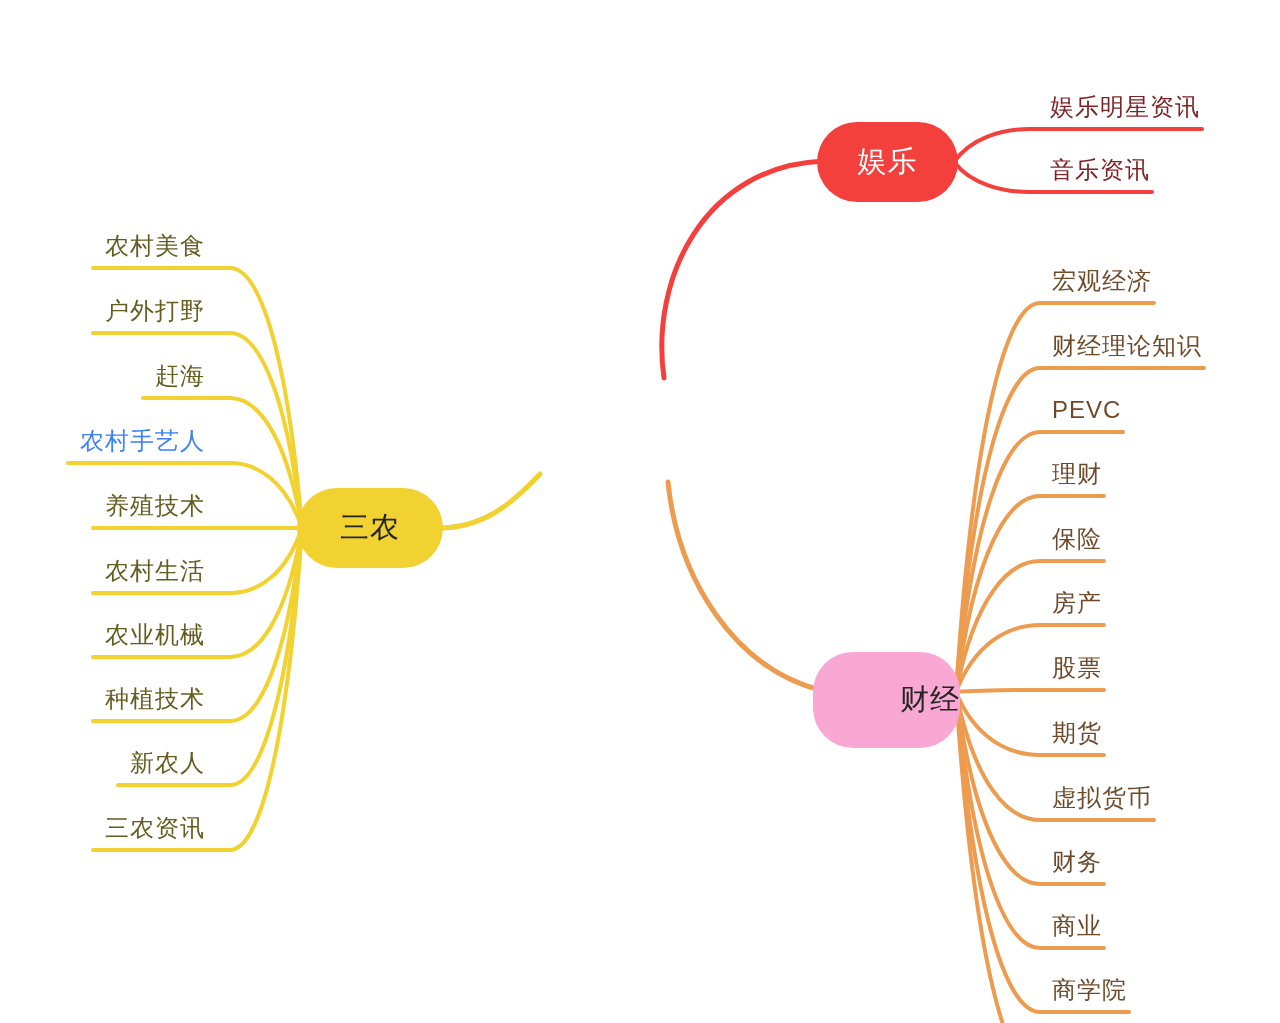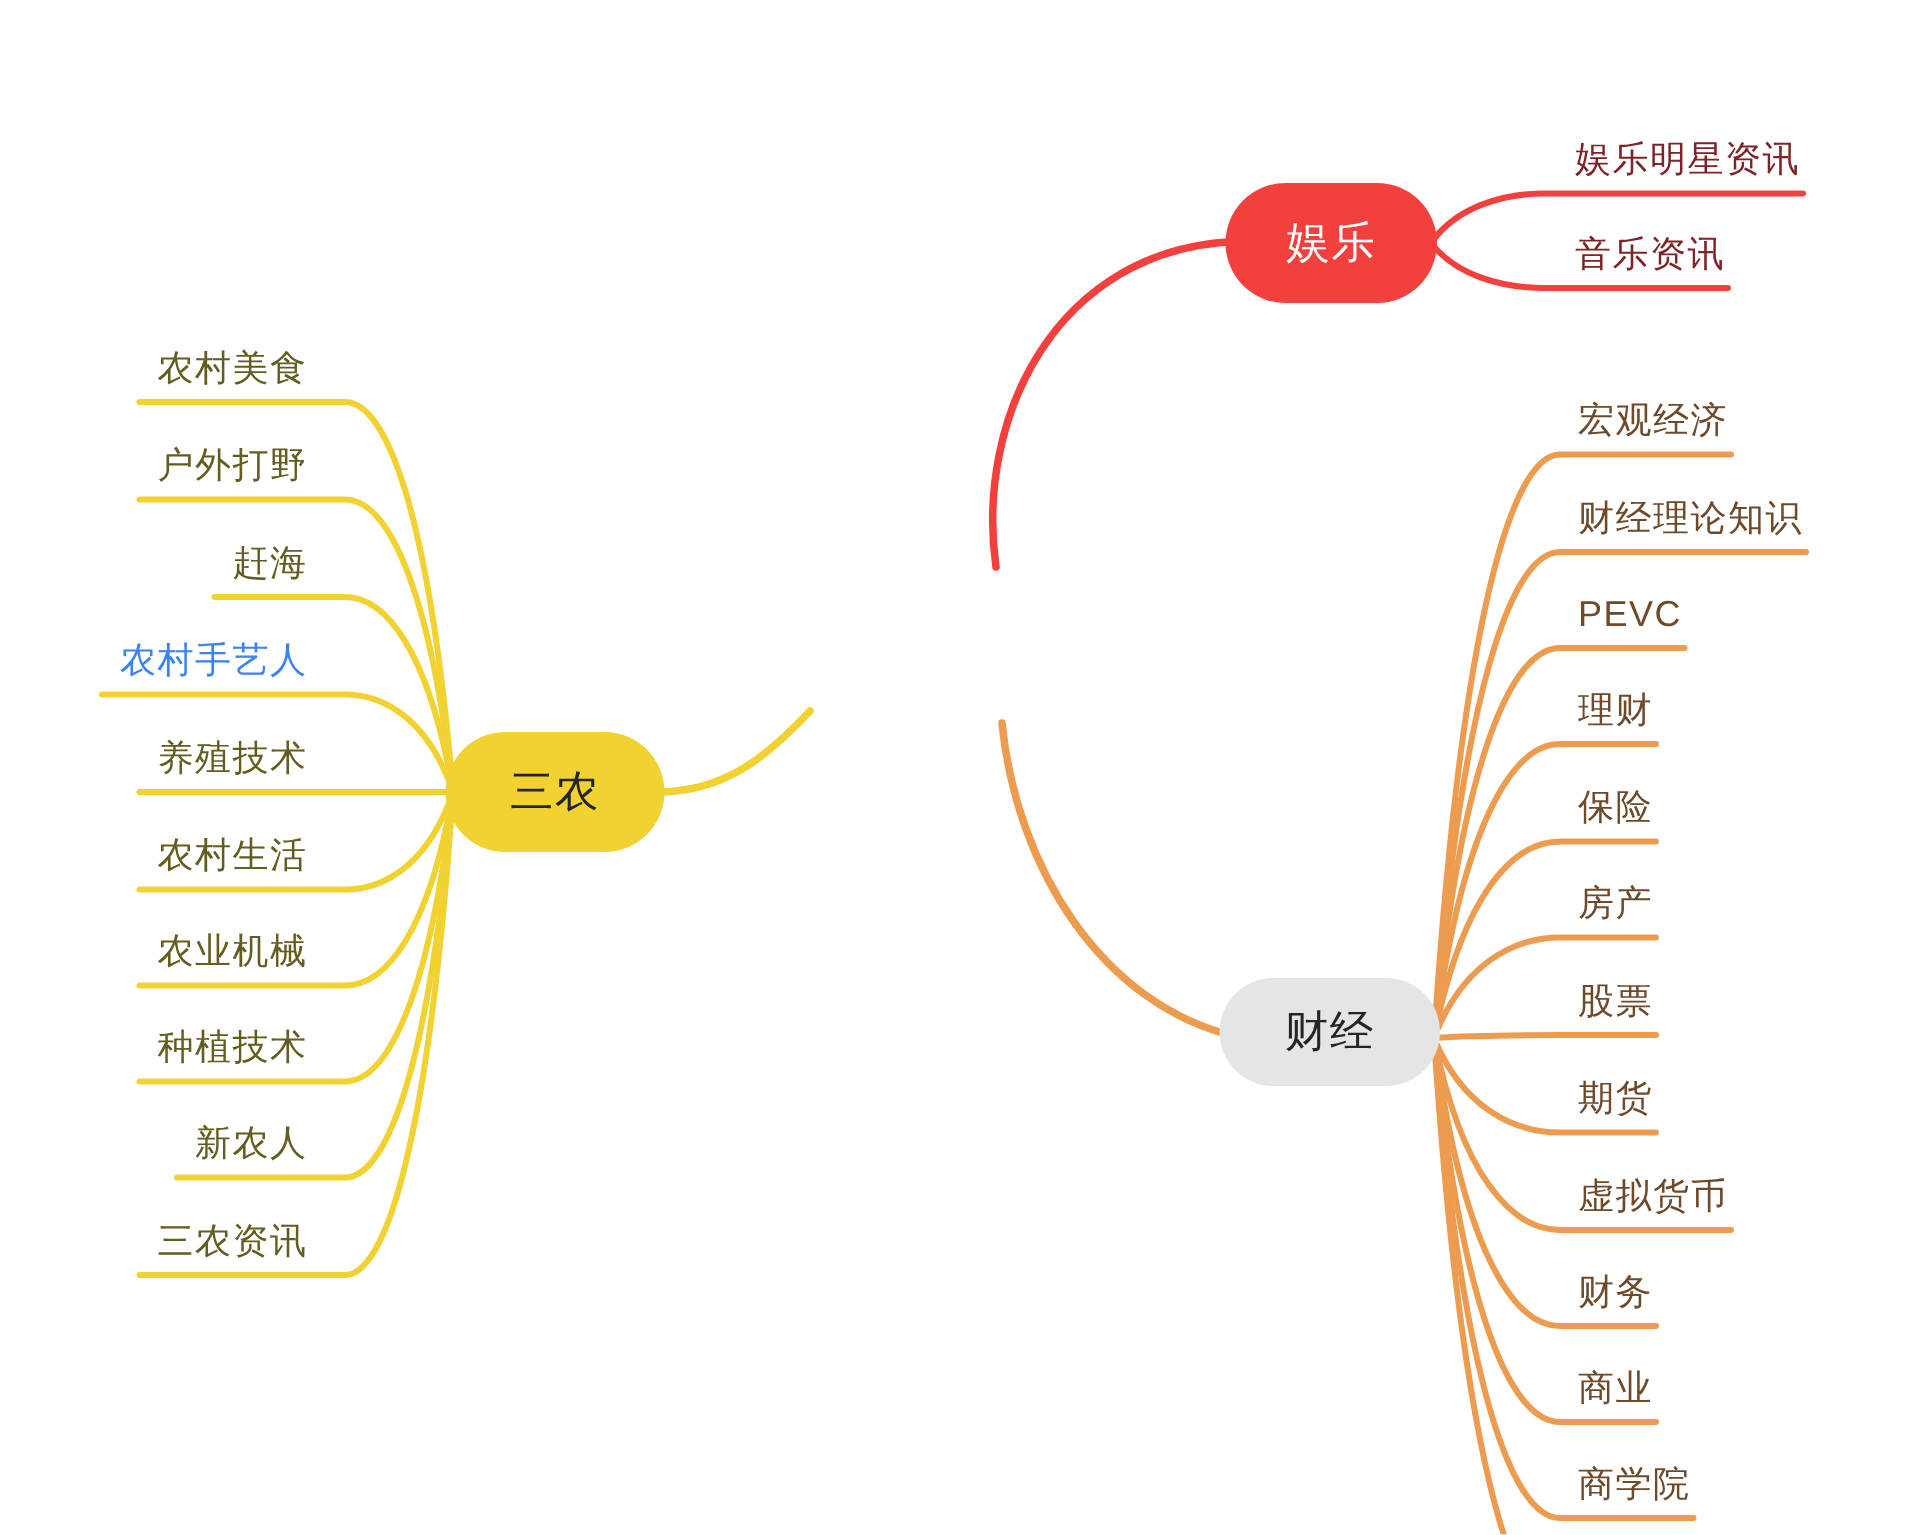--- a/index.html
+++ b/index.html
@@ -50,21 +50,21 @@
 
 
   <div class="node branch-node" id="node-entertainment" style="left: 817px; top: 122px; width: 141px; height: 80px; border-radius: 40px; background: rgb(244, 64, 61); color: #ffffff;">
     <span>娱乐</span>
   </div>
 
   <div class="node branch-node" id="node-agriculture" style="left: 297px; top: 488px; width: 146px; height: 80px; border-radius: 40px; background: rgb(241, 210, 48); color: rgb(37, 37, 37);">
     <span>三农</span>
   </div>
 
-  <div class="node branch-node" id="node-finance" style="left: 813px; top: 652px; width: 147px; height: 72px; border-radius: 40px; background: #e5e5e5; color: rgb(37, 37, 37);">
+  <div class="node branch-node" id="node-finance" style="left: 813px; top: 652px; width: 147px; height: 96px; border-radius: 40px; background: #f9a8d4; color: rgb(37, 37, 37); justify-content: flex-end;">
     <span>财经</span>
   </div>
 <div class="child-label right" style="color: rgb(126, 35, 39); top: 92px; left: 1050px;">娱乐明星资讯</div>
     <div class="child-label right" style="color: rgb(126, 35, 39); top: 155px; left: 1050px;">音乐资讯</div>
     <div class="child-label left" style="color: rgb(99, 93, 32); top: 231px; right: 1075px;">农村美食</div>
     <div class="child-label left" style="color: rgb(99, 93, 32); top: 296px; right: 1075px;">户外打野</div>
     <div class="child-label left" style="color: rgb(99, 93, 32); top: 361px; right: 1075px;">赶海</div>
     <div class="child-label left" style="color: #3b82f6; top: 426px; right: 1075px;">农村手艺人</div>
     <div class="child-label left" style="color: rgb(99, 93, 32); top: 491px; right: 1075px;">养殖技术</div>
     <div class="child-label left" style="color: rgb(99, 93, 32); top: 556px; right: 1075px;">农村生活</div>

